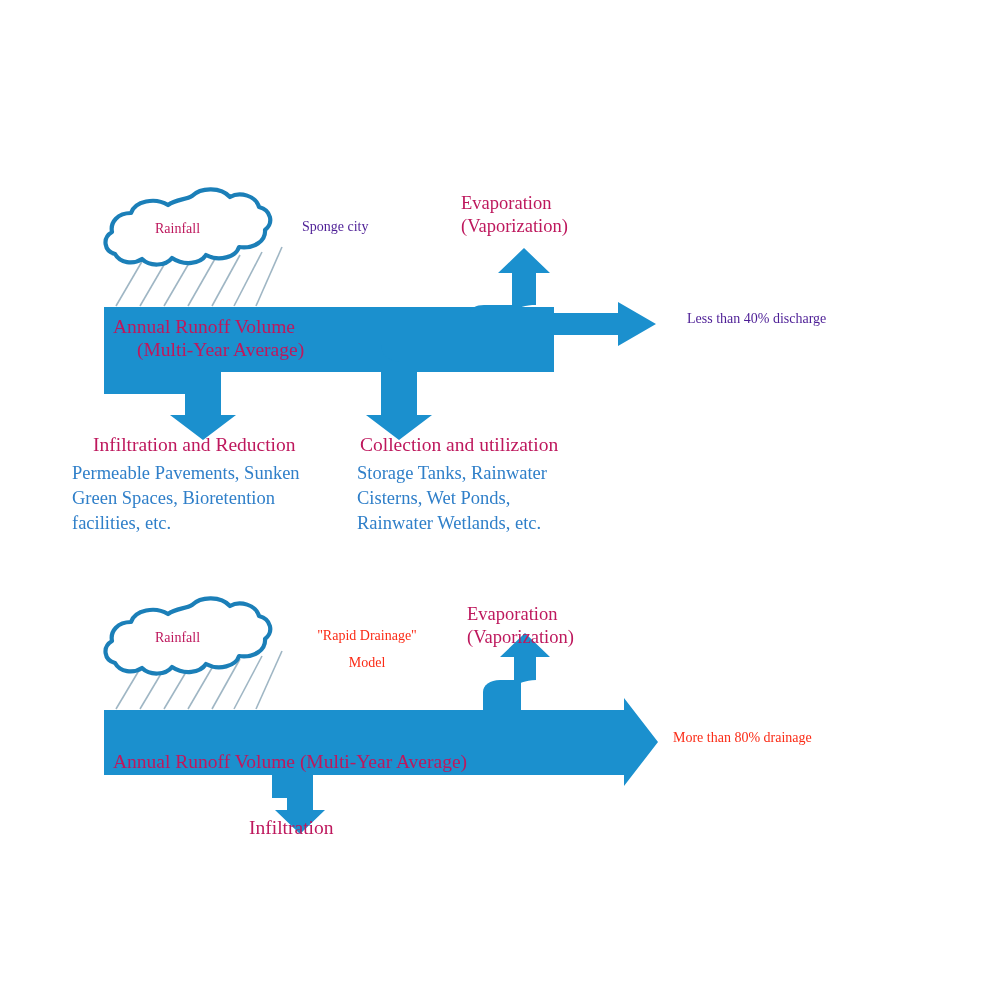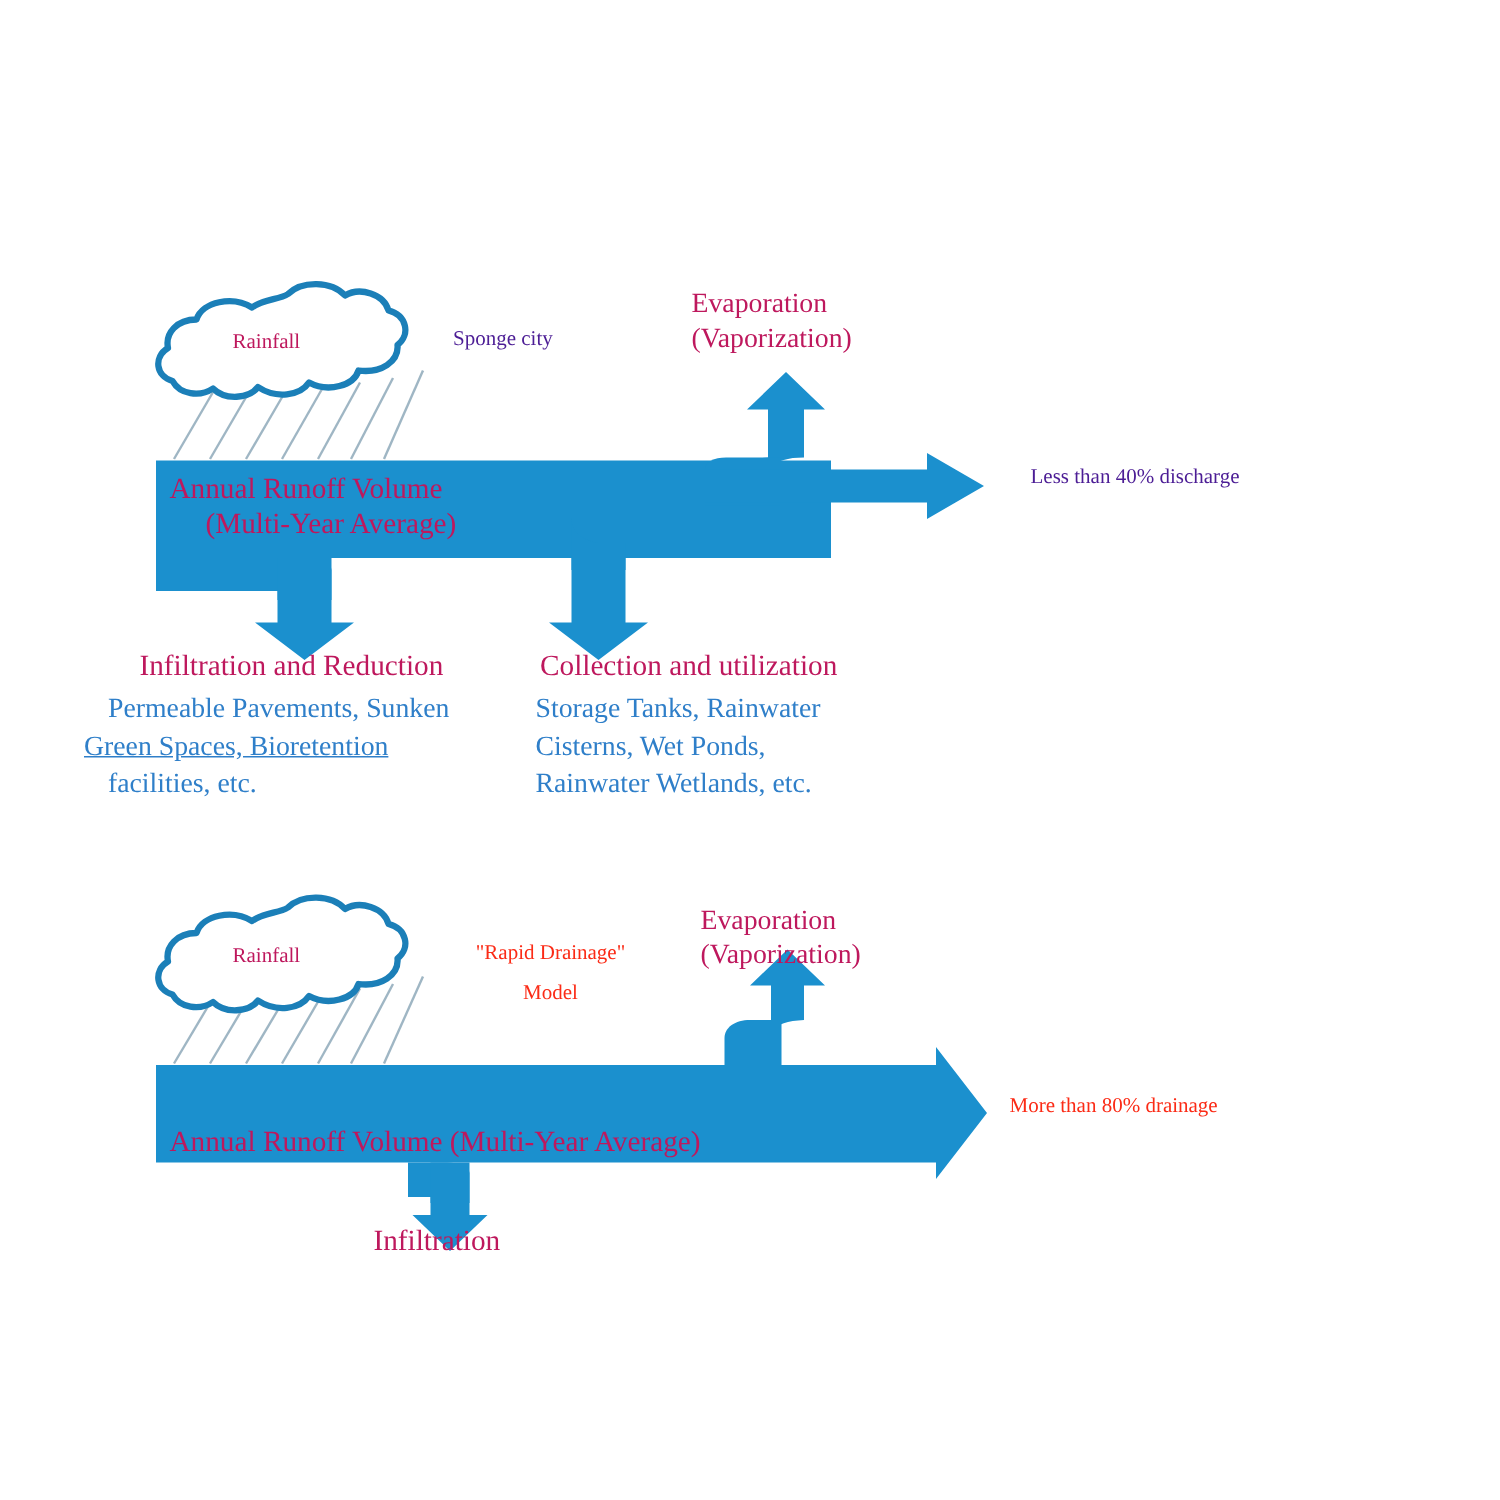--- a/index.html
+++ b/index.html
@@ -86,21 +86,21 @@
   <div class="lbl black t18" style="left:461px; top:193px;">Evaporation</div>
   <div class="lbl black t18" style="left:461px; top:216px;">(Vaporization)</div>
 
   <div class="lbl black t19" style="left:113px; top:315px;">Annual Runoff Volume</div>
   <div class="lbl black t19" style="left:113px; top:338px;margin-left:24px;">(Multi-Year Average)</div>
 
   <div class="lbl green t20" style="left:687px; top:311px;">Less than 40% discharge</div>
 
   <div class="lbl black t19" style="left:93px; top:433px;">Infiltration and Reduction</div>
   <div class="lbl blue t18" style="left:72px; top:463px;">Permeable Pavements, Sunken</div>
-  <div class="lbl blue t18" style="left:56px; top:488px;text-decoration:underline;">Green Spaces, Bioretention</div>
+  <div class="lbl blue t18" style="left:72px; top:488px;">Green Spaces, Bioretention</div>
   <div class="lbl blue t18" style="left:72px; top:513px;">facilities, etc.</div>
 
   <div class="lbl black t19" style="left:360px; top:433px;">Collection and utilization</div>
   <div class="lbl blue t18" style="left:357px; top:463px;">Storage Tanks, Rainwater</div>
   <div class="lbl blue t18" style="left:357px; top:488px;">Cisterns, Wet Ponds,</div>
   <div class="lbl blue t18" style="left:357px; top:513px;">Rainwater Wetlands, etc.</div>
 
   <svg class="layer" viewBox="0 0 1000 1000">
 
     <g stroke="#9fb6c4" stroke-width="1.6" fill="none">

